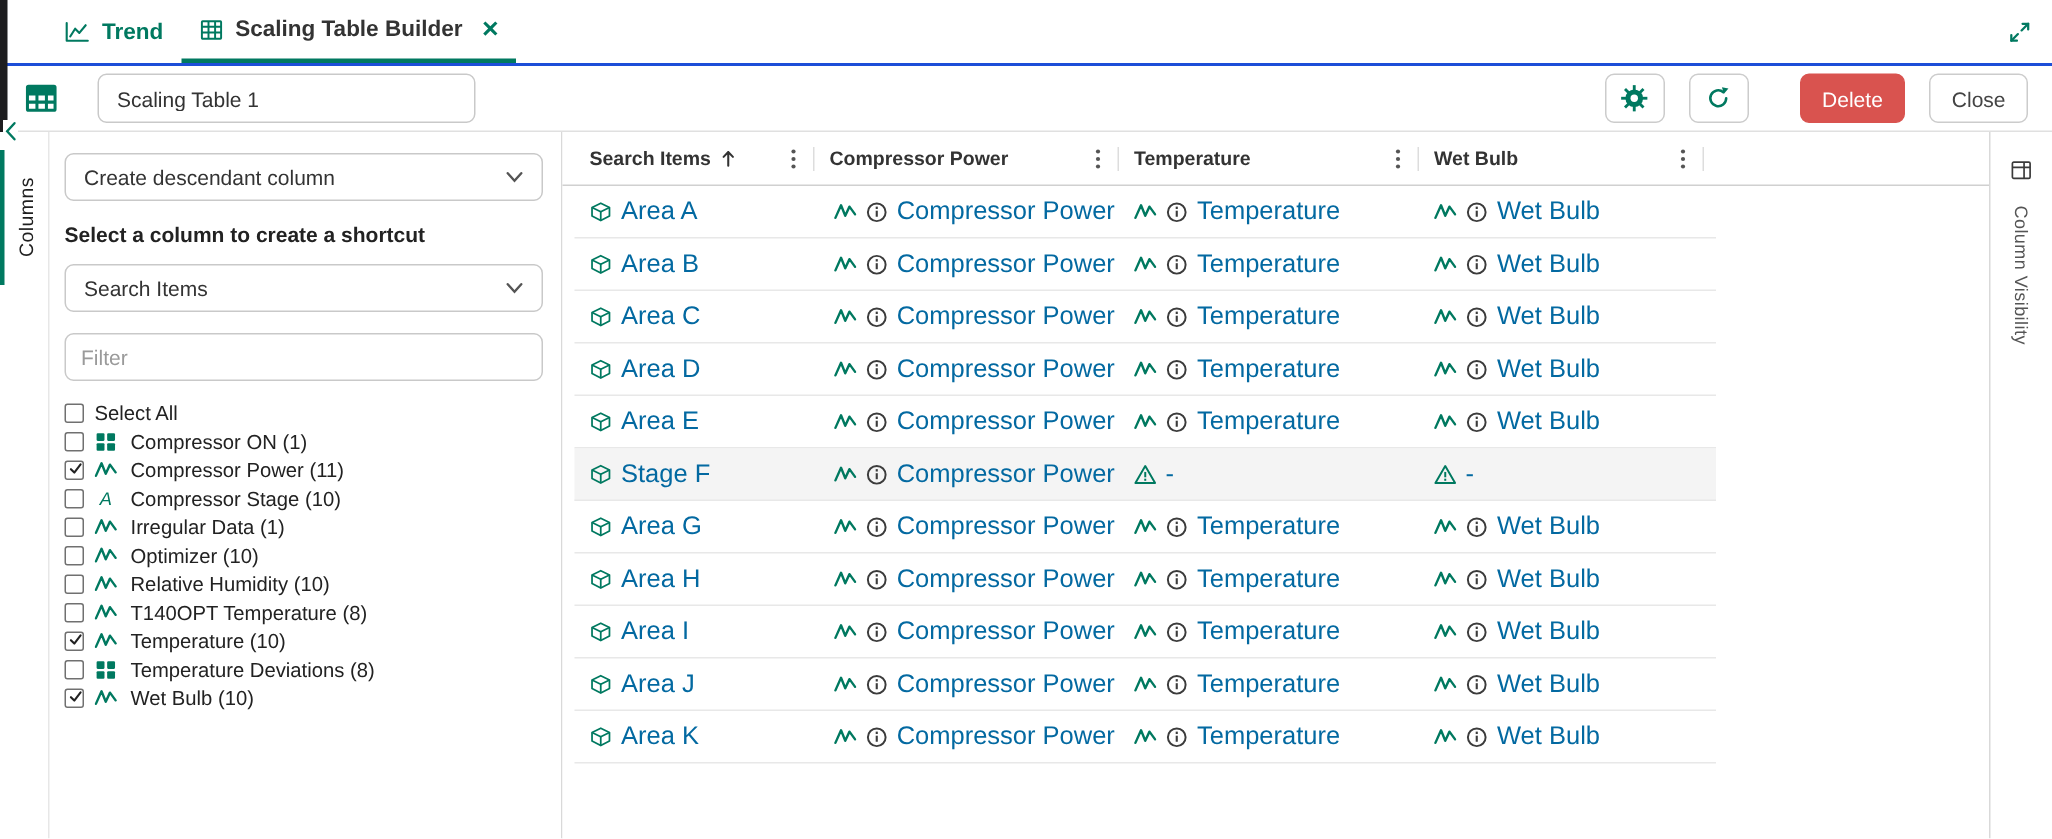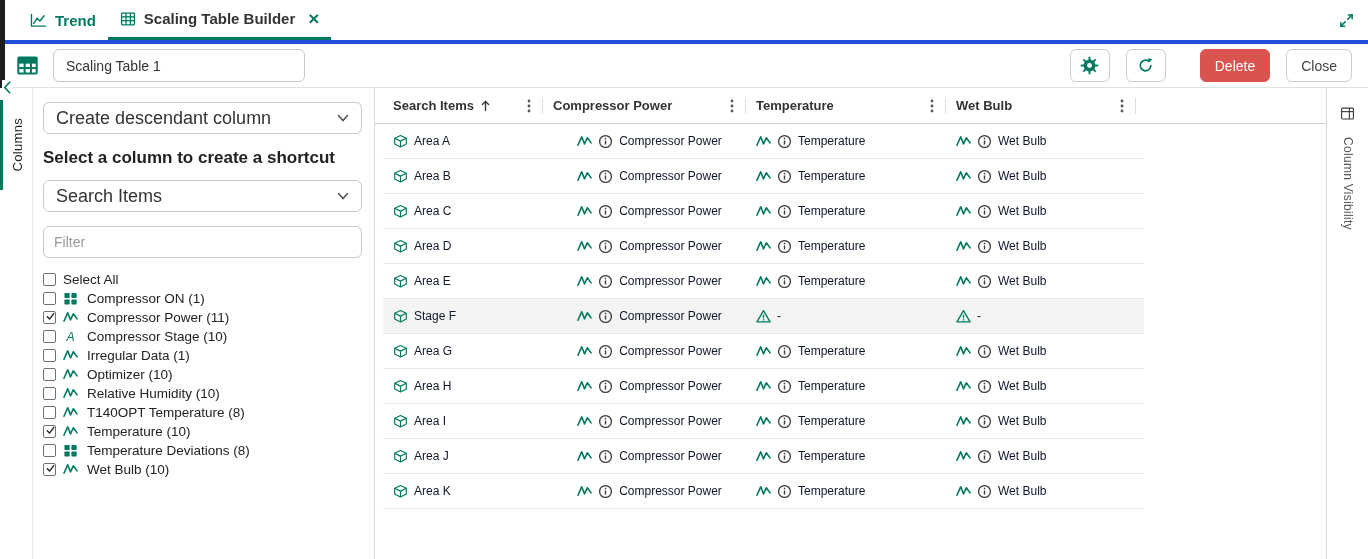--- a/index.html
+++ b/index.html
@@ -5,48 +5,48 @@
   * { box-sizing: border-box; margin: 0; padding: 0; }
   body {
     width: 1368px; height: 559px; overflow: hidden;
     font-family: "Liberation Sans", "DejaVu Sans", sans-serif;
     color: #333; background: #fff;
   }
   .app { position: relative; width: 1368px; height: 559px; background: #fff; }
   .edge { position: absolute; left: 0; top: 0; width: 5px; height: 88px; background: #1d1d1f; z-index: 9; }
 
   
-  .tabbar { height: 44px; display: flex; align-items: stretch; padding-left: 18px; border-bottom: 4px solid #1d4ed8; }
+  .tabbar { height: 44px; display: flex; align-items: stretch; padding-left: 31px; border-bottom: 2px solid #1d4ed8; }
   .tab { display: flex; align-items: center; gap: 8px; padding: 0 12px; font-size: 15px; cursor: pointer; }
   .tab.trend { color: #007960; font-weight: 600; }
   .tab.active { color: #333; border-bottom: 3px solid #007960; font-weight: 700; }
   .tclose { color: #007960; font-size: 19px; line-height: 1; margin-left: 5px; cursor: pointer; }
   .expand { margin-left: auto; align-self: center; margin-right: 14px; cursor: pointer; display: flex; }
 
   
   .toolbar { height: 44px; display: flex; align-items: center; gap: 12px; padding: 0 16px; border-bottom: 1px solid #e0e0e0; }
   .tb-table-icon { display: flex; margin-right: 2px; }
-  .name-input { width: 252px; height: 33px; border: 1px solid #c9c9c9; border-radius: 6px; padding: 0 12px; font-size: 14px; color: #333; font-family: inherit; }
+  .name-input { width: 252px; height: 33px; border: 1px solid #c9c9c9; border-radius: 6px; padding: 0 12px; font-size: 14px; color: #333; font-family: inherit; margin-left: 12px; }
   .btn { height: 33px; padding: 0 14px; background: #fff; border: 1px solid #ccc; border-radius: 6px; font-size: 14px; color: #444; font-family: inherit; cursor: pointer; }
   .tb-right { margin-left: auto; display: flex; align-items: center; gap: 16px; }
   .icon-btn { width: 40px; height: 33px; display: grid; place-items: center; background: #fff; border: 1px solid #ccc; border-radius: 6px; cursor: pointer; }
   .btn.danger { background: #d9534f; border-color: #d9534f; color: #fff; margin-left: 18px; }
 
   
   .content { display: flex; height: 471px; }
 
   
   .left-panel { width: 375px; display: flex; border-right: 1px solid #d9d9d9; background: #fff; }
   .left-strip { width: 33px; border-right: 1px solid #e7e7e7; position: relative; flex: none; }
   .collapse { position: absolute; top: -8px; left: 2px; z-index: 10; background: #fff; padding: 1px; display: flex; cursor: pointer; }
   .vtab { margin-top: 12px; height: 90px; display: flex; align-items: center; justify-content: center; border-left: 3px solid #007960; cursor: pointer; }
   .vtab span { writing-mode: vertical-rl; transform: rotate(180deg); font-size: 13px; color: #1f1f1f; letter-spacing: 0.3px; }
   .panel-body { flex: 1; padding: 14px 12px 0 10px; min-width: 0; }
-  .select { height: 32px; border: 1px solid #c9c9c9; border-radius: 6px; background: #fff; display: flex; align-items: center; justify-content: space-between; padding: 0 12px; font-size: 18px; color: #333; cursor: pointer; margin-bottom: 14px; }
-  .panel-label { font-size: 17px; font-weight: 700; color: #222; margin: 0 0 12px; }
+  .select { height: 32px; border: 1px solid #c9c9c9; border-radius: 6px; background: #fff; display: flex; align-items: center; justify-content: space-between; padding: 0 12px; font-size: 14px; color: #333; cursor: pointer; margin-bottom: 14px; }
+  .panel-label { font-size: 14px; font-weight: 700; color: #222; margin: 0 0 12px; }
   .filter { width: 100%; height: 32px; border: 1px solid #c9c9c9; border-radius: 6px; padding: 0 10px; font-size: 14px; font-family: inherit; color: #333; margin-bottom: 12px; }
   .filter::placeholder { color: #9a9a9a; }
   .chk-row { display: flex; align-items: center; gap: 7px; height: 19px; font-size: 13.5px; color: #222; cursor: pointer; white-space: nowrap; }
   .cb { width: 13px; height: 13px; border: 1px solid #707070; border-radius: 2px; background: #fff; display: inline-flex; align-items: center; justify-content: center; flex: none; }
   .cb.on svg { margin: -3px 0 0 2px; }
   .li-icon { width: 17px; display: inline-flex; flex: none; }
   .li-label { white-space: nowrap; }
   .svg15 { width: 15px; height: 15px; }
 
   
@@ -54,21 +54,21 @@
   .thead { height: 36px; display: flex; align-items: center; border-bottom: 1px solid #d0d0d0; padding-left: 8px; }
   .th { display: flex; align-items: center; height: 100%; font-size: 13px; font-weight: 700; color: #333; padding-left: 10px; }
   .col0 { width: 160px; } .col1 { width: 203px; justify-content: center; } .col2 { width: 200px; } .col3 { width: 190px; }
   .sort-icon { margin-left: 6px; display: inline-flex; }
   .spacer { flex: 1; }
   .dots-icon { display: inline-flex; padding: 0 6px; cursor: pointer; }
   .hsep { width: 1px; height: 16px; background: #ddd; margin-left: 5px; flex: none; }
   .tr { display: flex; align-items: center; height: 35px; border-bottom: 1px solid #e8e8e8; margin-left: 8px; width: 761px; }
   .tr.hl { background: #f4f4f4; }
   .td { display: flex; align-items: center; gap: 6px; padding-left: 10px; height: 100%; }
-  .cell-text { font-size: 12px; color: #0f172a; white-space: nowrap; }
+  .cell-text { font-size: 17px; color: #0369a1; white-space: nowrap; }
   .ci { display: inline-flex; flex: none; }
 
   
   .right-strip { width: 42px; border-left: 1px solid #d9d9d9; display: flex; flex-direction: column; align-items: center; padding-top: 18px; gap: 16px; }
   .cv-icon { display: flex; cursor: pointer; }
   .vlabel { writing-mode: vertical-rl; font-size: 12px; color: #555; letter-spacing: 0.3px; }
 </style>
 </head>
 <body>
 

